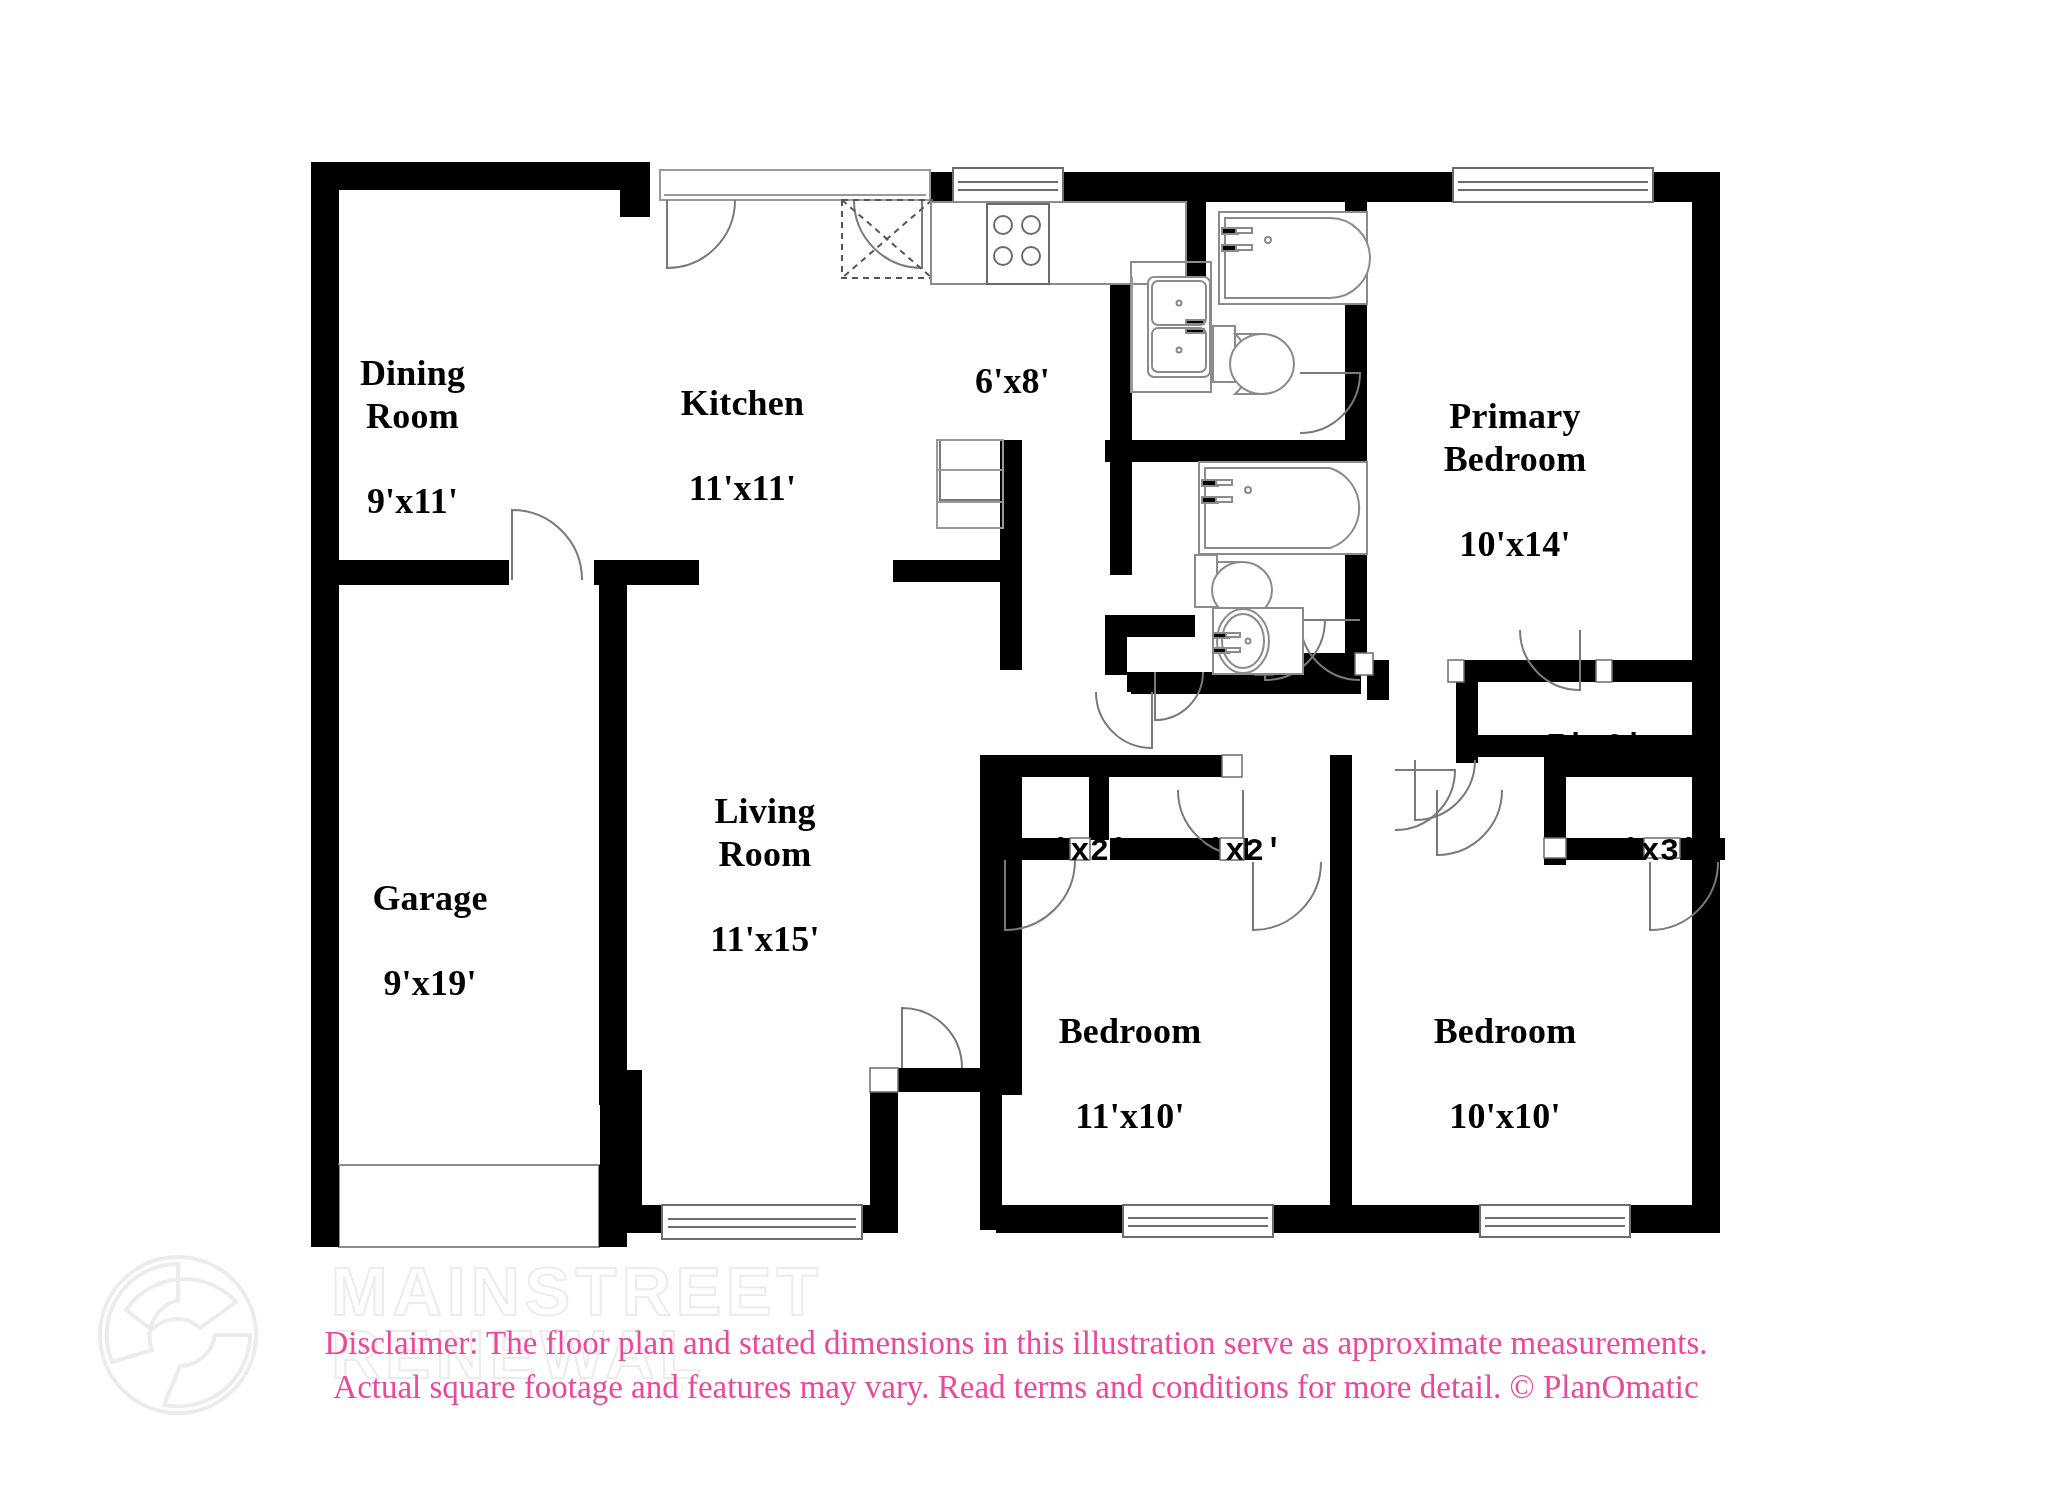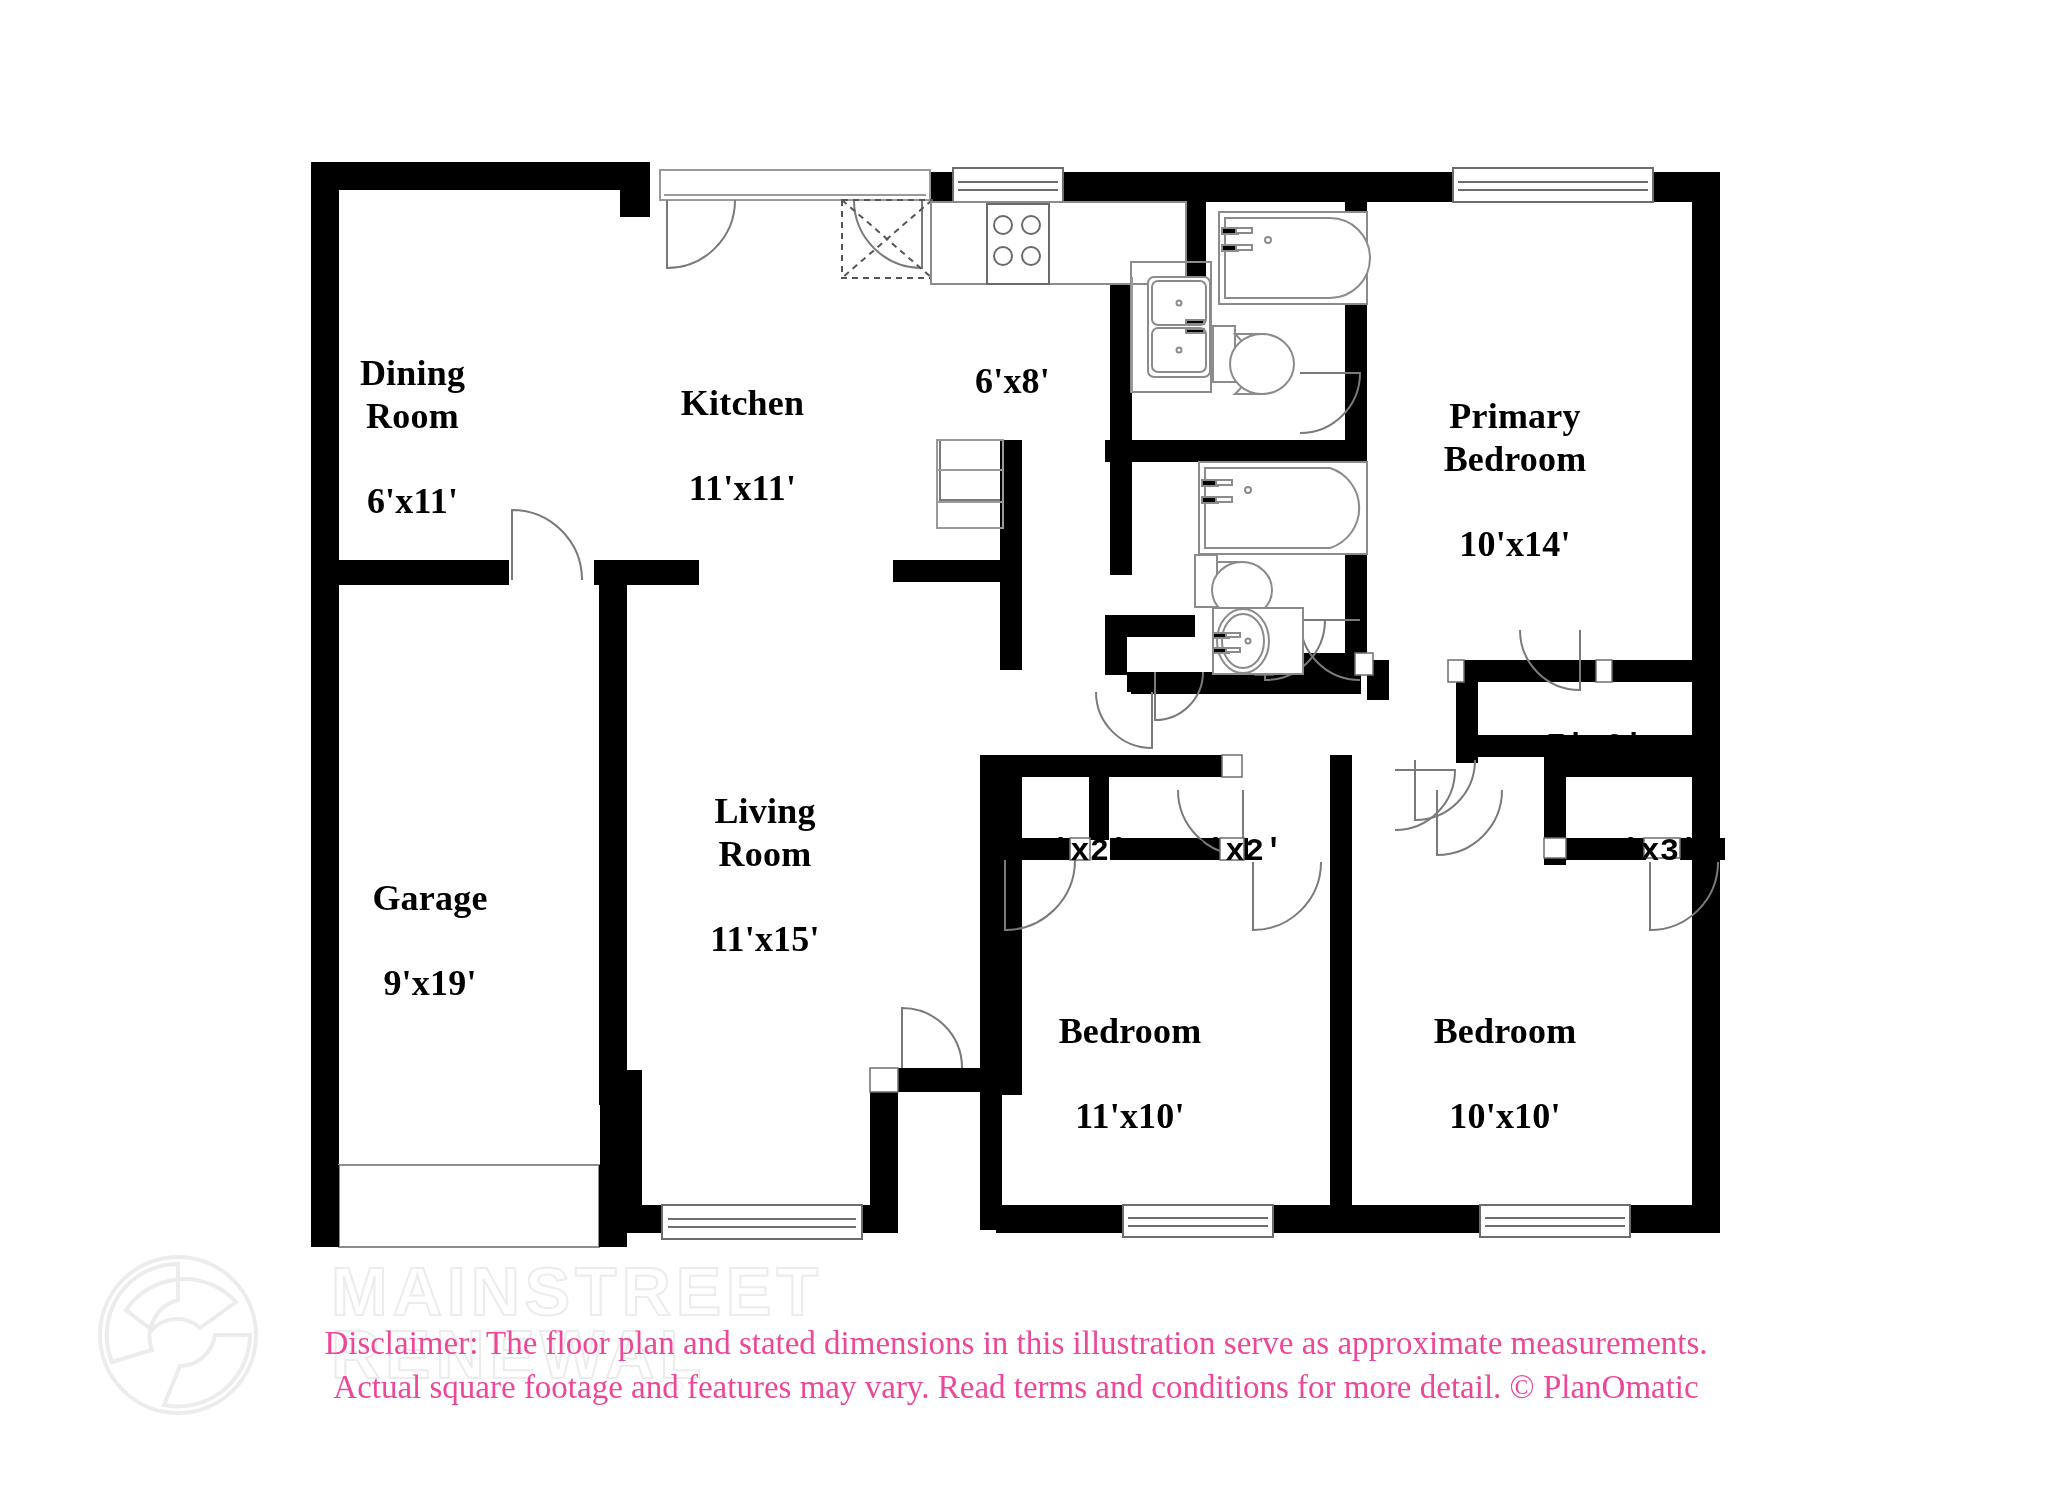--- a/index.html
+++ b/index.html
@@ -359,21 +359,21 @@
 
     <g fill="none" stroke="#9a9a9a" stroke-width="2">
       <rect x="937" y="470" width="66" height="58"></rect>
     </g>
 
   </svg>
 
   <div class="room-label size-36" style="left:305px; top:310px; width:215px;">
     <span class="rl-name">Dining
 Room</span>
-    <span class="rl-dim">6'x11'</span>
+    <span class="rl-dim">9'x11'</span>
   </div>
 
   <div class="room-label size-36" style="left:625px; top:340px; width:235px;">
     <span class="rl-name">Kitchen</span>
     <span class="rl-dim">11'x11'</span>
   </div>
 
   <div class="room-label size-36" style="left:925px; top:318px; width:175px;">
     <span class="rl-dim">6'x8'</span>
   </div>

